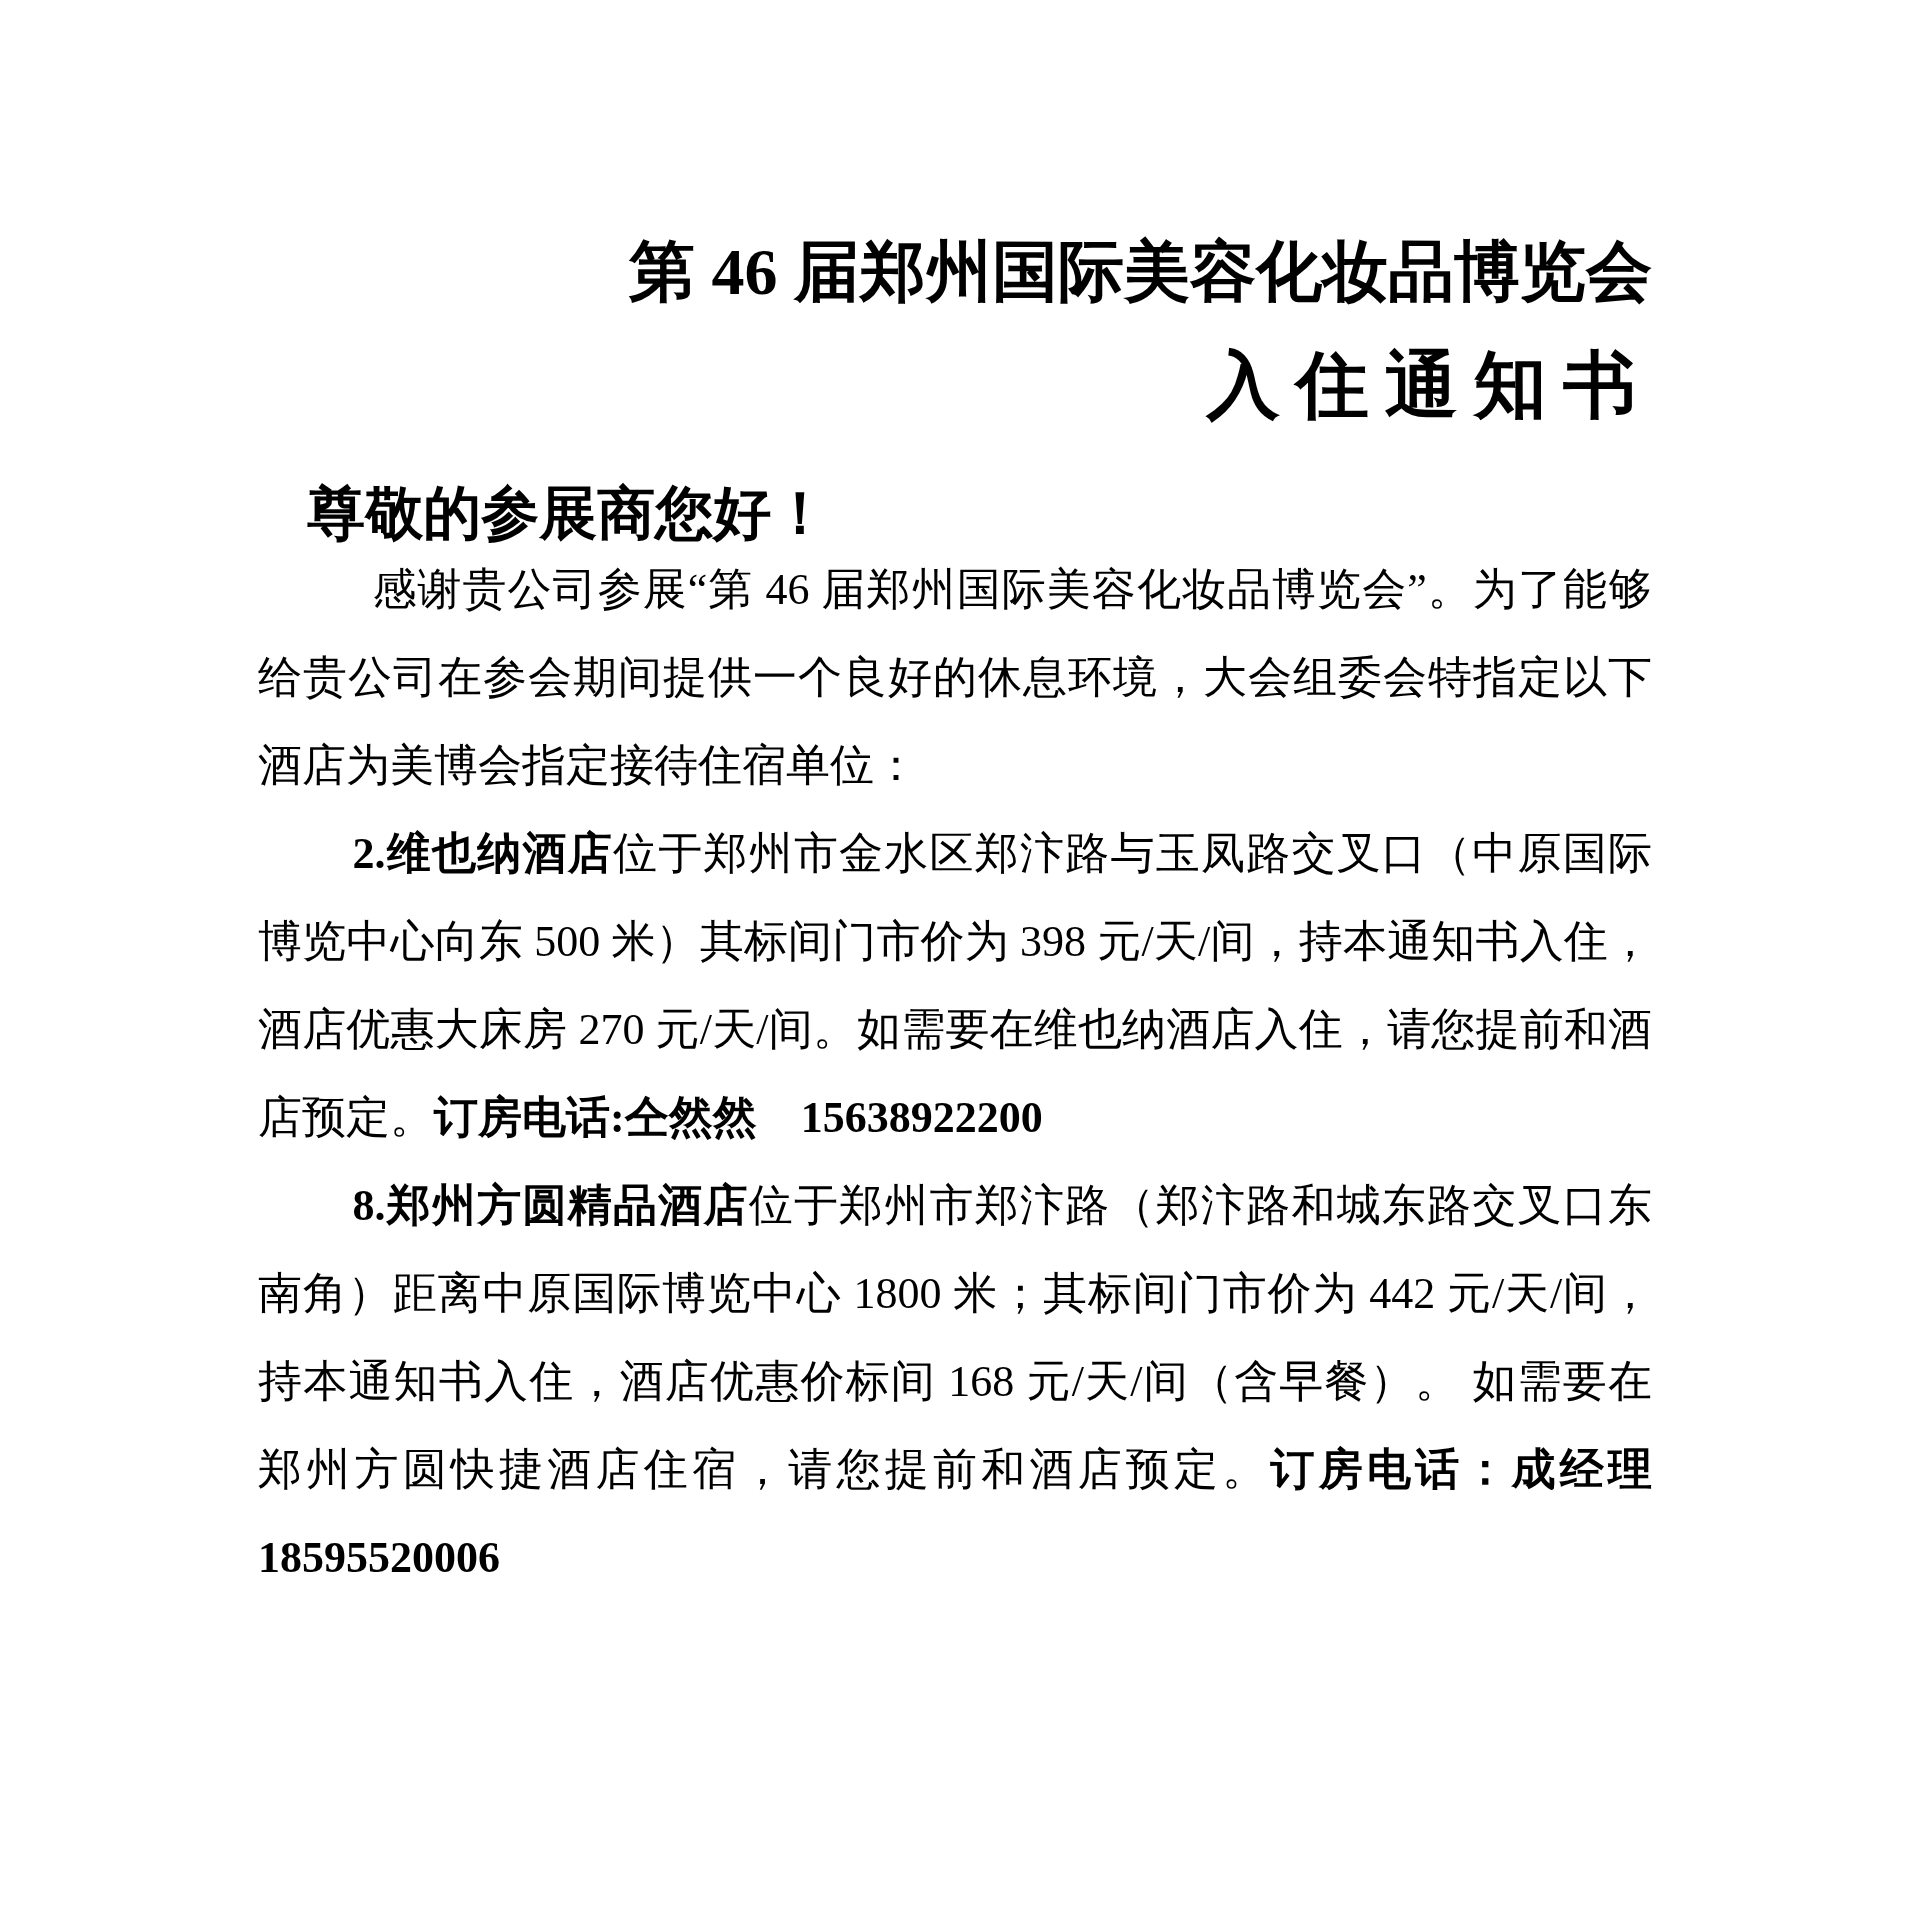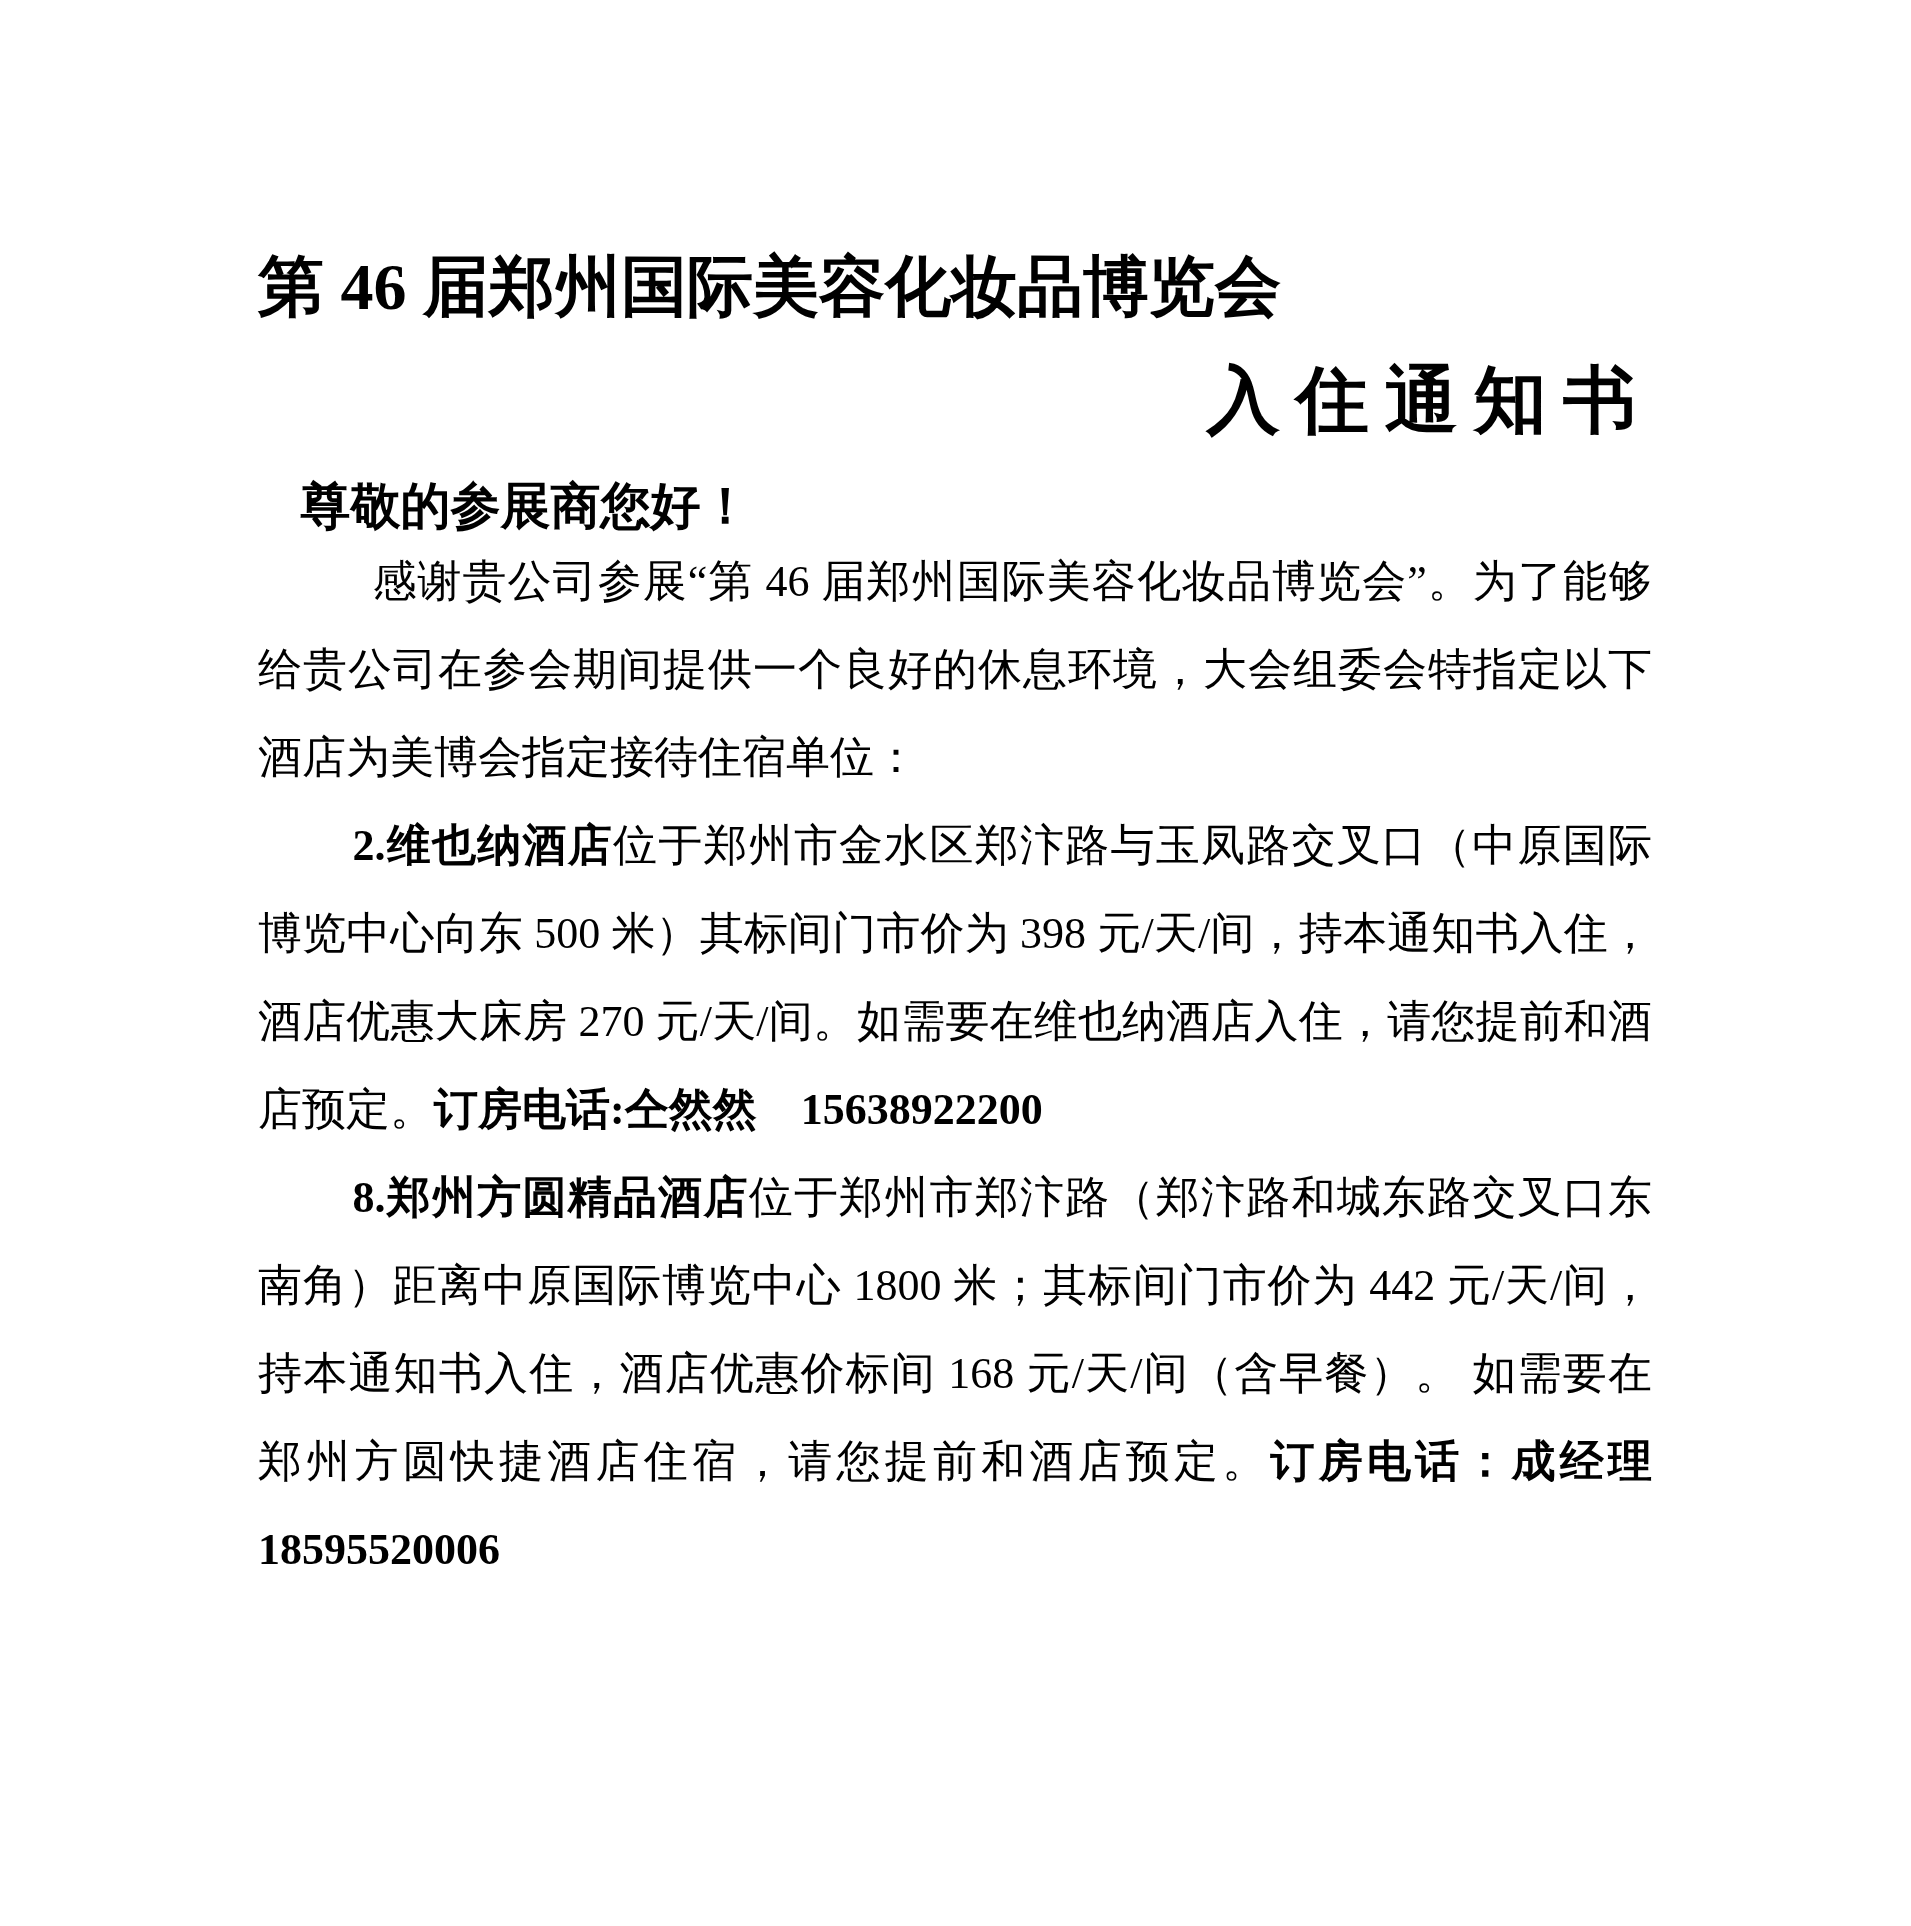--- a/index.html
+++ b/index.html
@@ -12,38 +12,38 @@
     width: 1911px;
     height: 2703px;
     box-sizing: border-box;
     padding: 208px 259px 0 258px;
     background: #ffffff;
     color: #000000;
     font-family: "Liberation Serif", "DejaVu Serif", serif;
     overflow: hidden;
   }
   .title {
-    margin: 34px 0 0 0;
+    margin: 19px 0 0 0;
     font-size: 66px;
     line-height: 1.35;
     font-weight: bold;
-    text-align: left;
+    text-align: right;
     white-space: nowrap;
   }
   .subtitle {
     margin: 23px 0 0 0;
     font-size: 73px;
     line-height: 1.3;
     font-weight: bold;
     text-align: right;
     letter-spacing: 0.22em;
   }
   .greeting {
-    margin: 25px 0 0 0;
-    font-size: 50px;
+    margin: 48px 0 0 0;
+    font-size: 58px;
     line-height: 64px;
     font-weight: bold;
     text-indent: 0.85em;
   }
   p.body {
     margin: 0;
     font-size: 44px;
     line-height: 88px;
     text-align: justify;
   }

